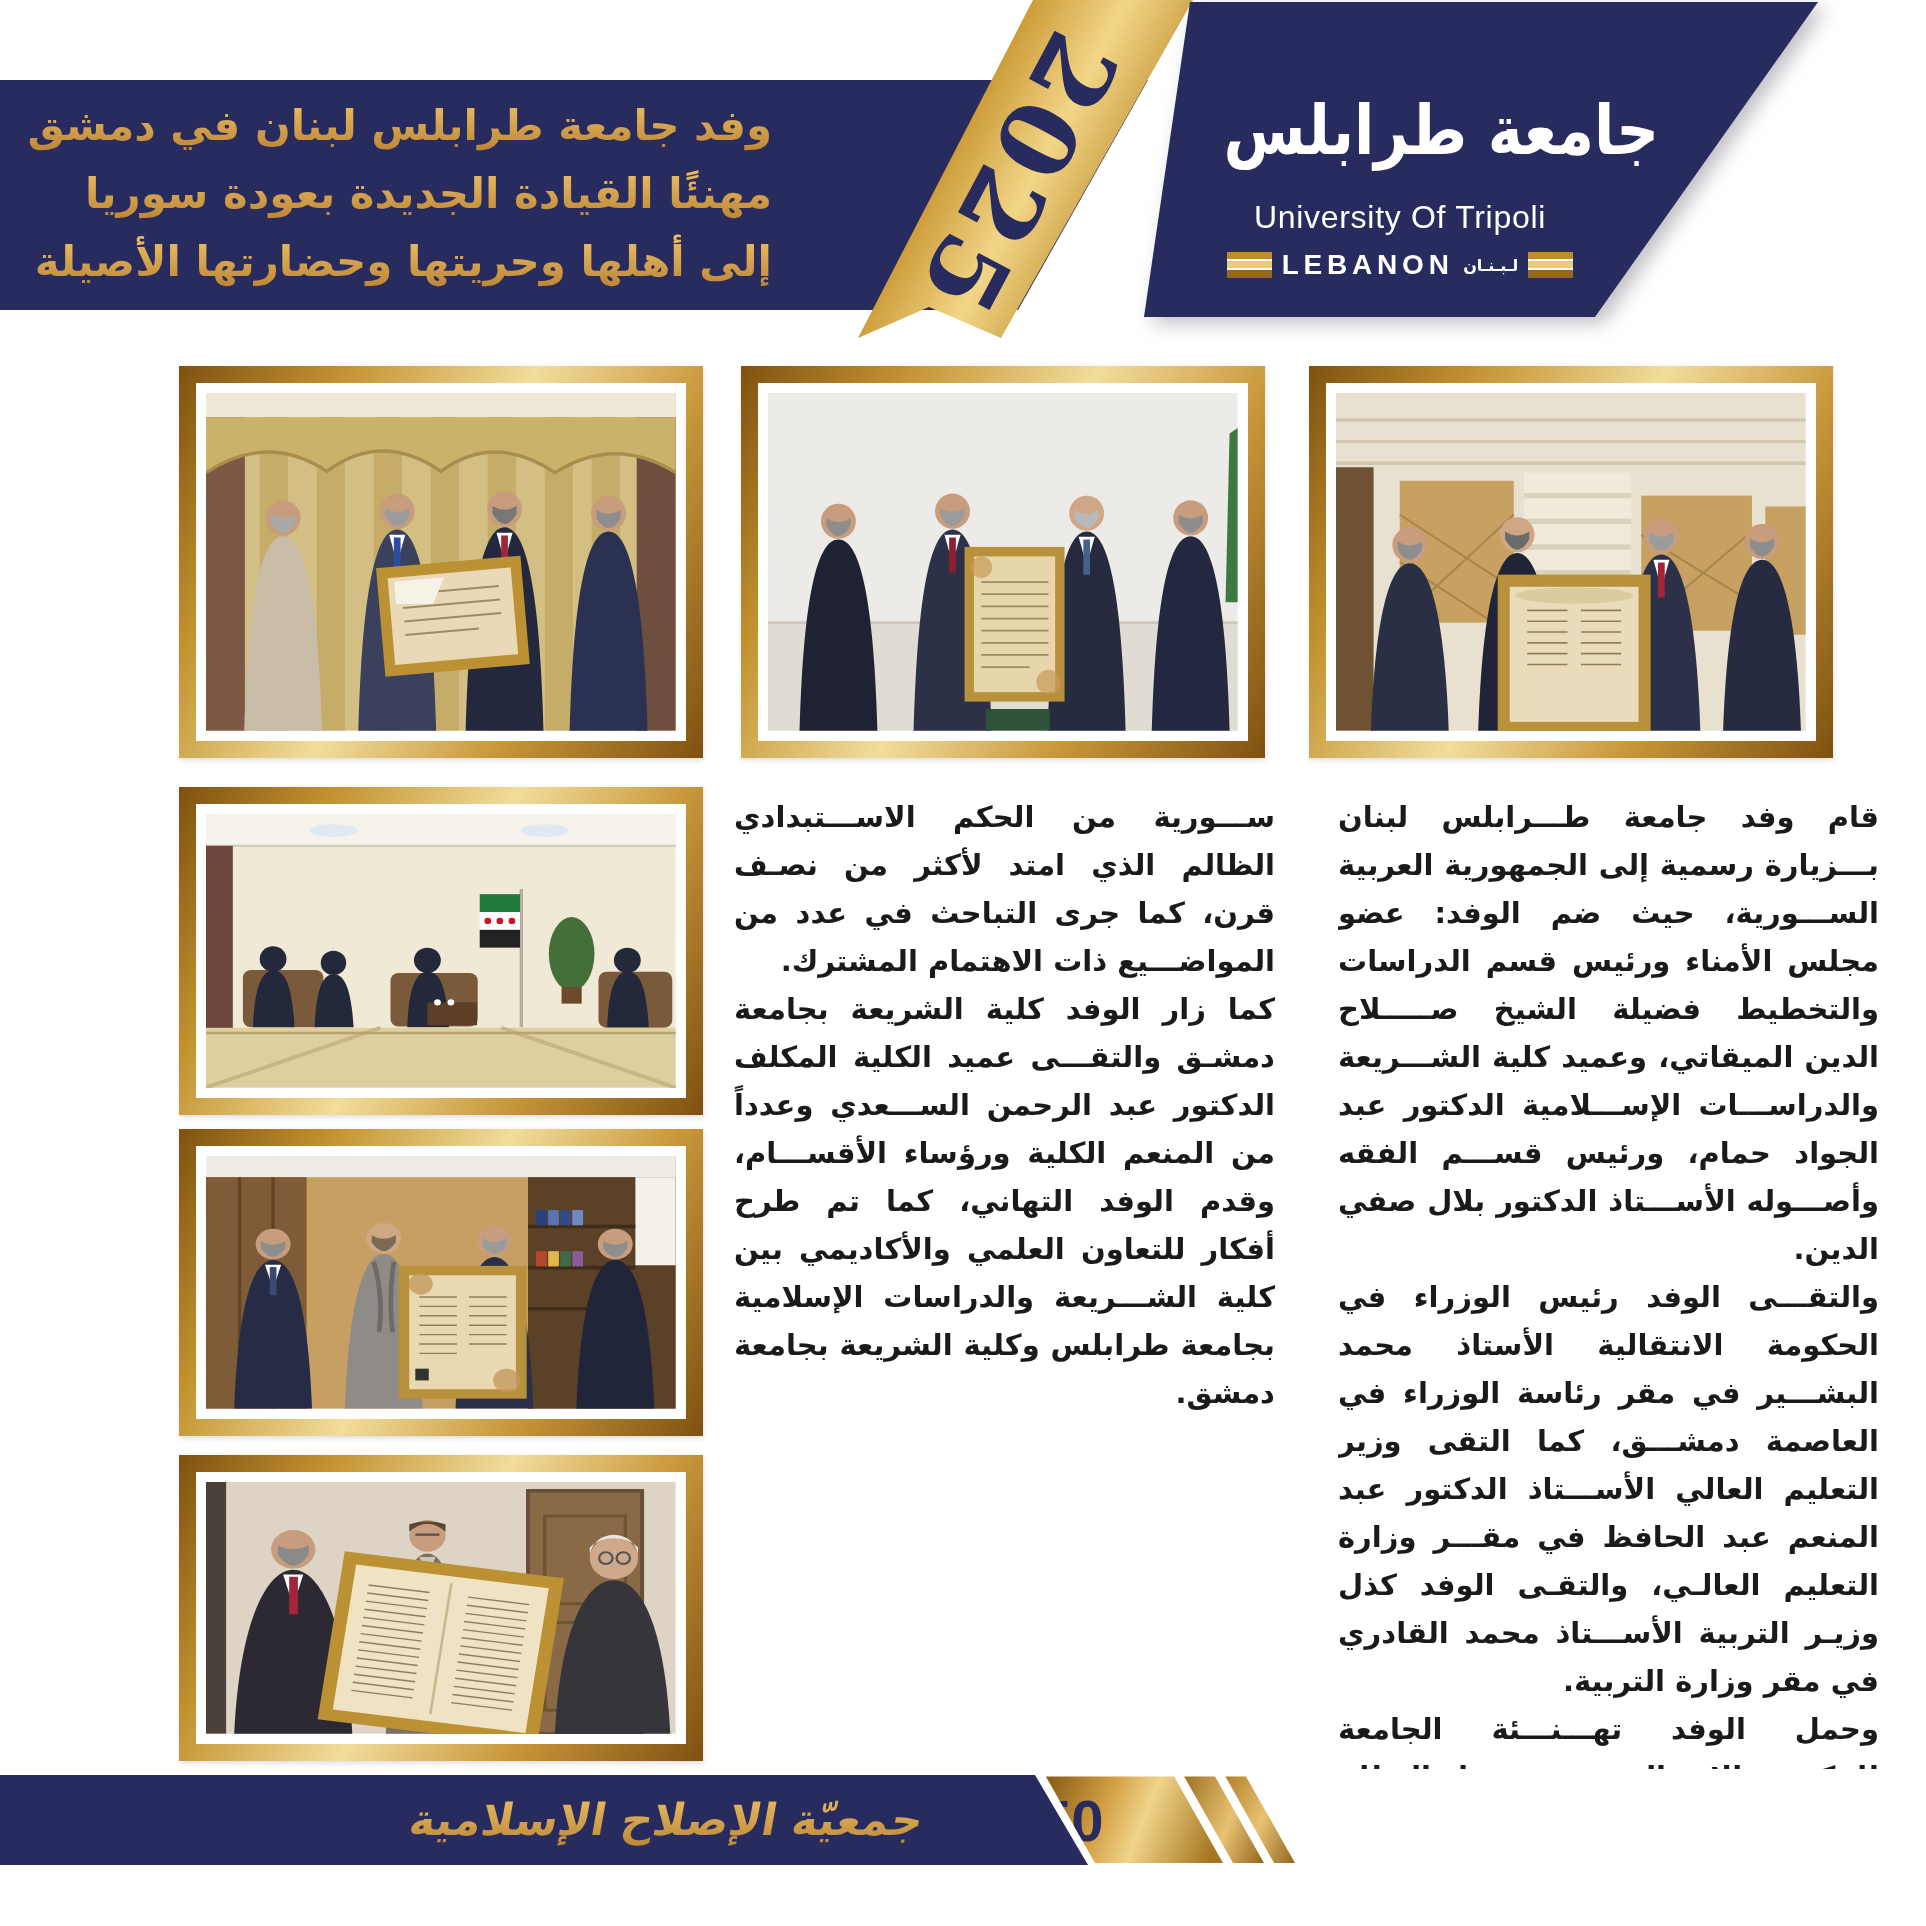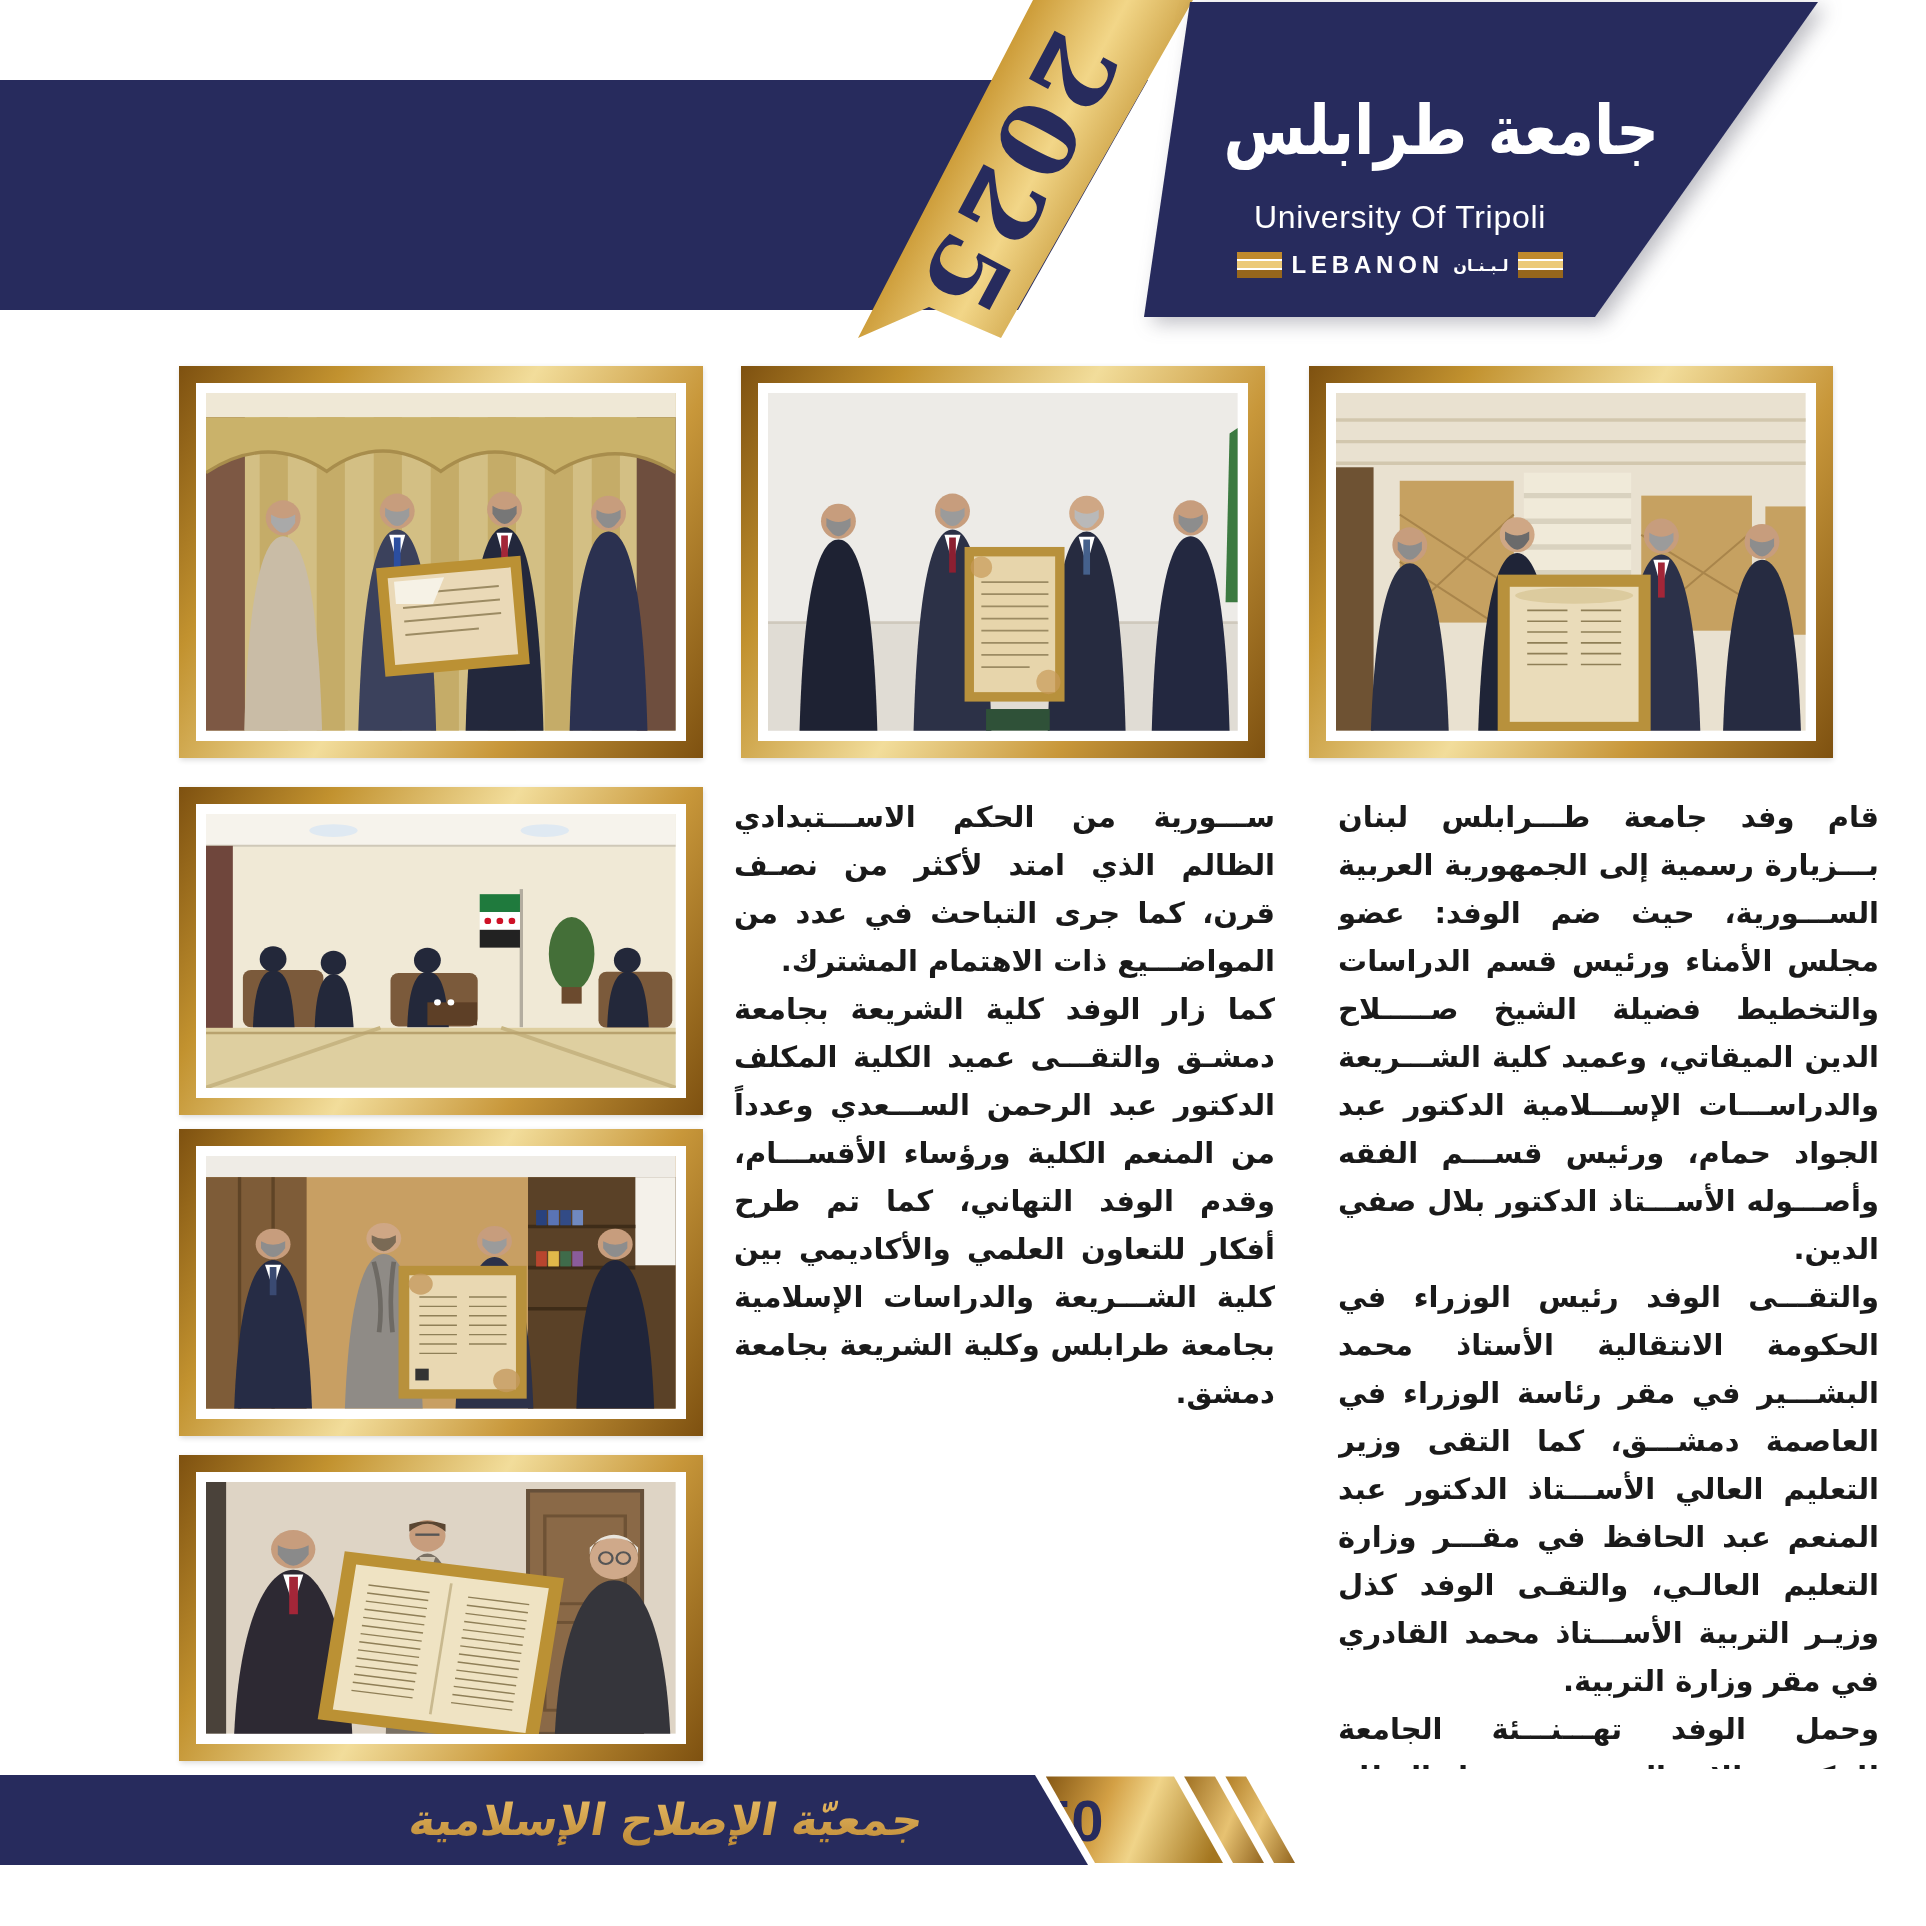--- a/index.html
+++ b/index.html
@@ -72,21 +72,21 @@
   }
   .lebanon-row {
     left: 82px; top: 250px; width: 392px; height: 30px;
     display: flex; align-items: center; justify-content: center; gap: 9.5px;
     color: #ffffff;
   }
   .gold-bar {
     width: 45px; height: 26px; flex: 0 0 auto;
     background: linear-gradient(180deg, #c08a2d 0 26%, #ffffff 26% 34%, #ecca79 34% 62%, #ffffff 62% 70%, #96661c 70% 100%);
   }
-  .lebanon-en { font-family:"Liberation Sans",sans-serif; font-size: 24px; font-weight: 600; letter-spacing: 4.8px; }
+  .lebanon-en { font-family:"Liberation Sans",sans-serif; font-size: 28px; font-weight: 600; letter-spacing: 4.8px; }
   .lebanon-ar { font-size: 16px; font-weight: bold; direction: rtl; }
 
   
   .frame {
     background: linear-gradient(120deg, #7e5110 0%, #c2922f 22%, #f2dd9b 48%, #c8973a 72%, #7e5110 100%);
     padding: 17px;
     box-shadow: 1.4px 2px 5.4px rgba(0,0,0,.15);
   }
   .mat { background: #ffffff; padding: 10.2px; width: 100%; height: 100%; }
   .ph  { width: 100%; height: 100%; position: relative; overflow: hidden; }
@@ -145,20 +145,25 @@
     clip-path: polygon(1.4px 1.4px, 22px 1.4px, 71px 88px, 50px 88px);
   }
 </style>
 </head>
 <body>
 
 <div class="page">
 
   <div class="abs banner-left"></div>
 
+  <div class="abs banner-title">
+    <span class="t-line">وفد جامعة طرابلس لبنان في دمشق</span>
+    <span class="t-line">مهنئًا القيادة الجديدة بعودة سوريا</span>
+    <span class="t-line">إلى أهلها وحريتها وحضارتها الأصيلة</span>
+  </div>
 
   <div class="abs gold-sliver"></div>
 
   <div class="abs ribbon">
     <div class="abs ribbon-year">2025</div>
   </div>
 
   <div class="abs logo-block">
     <div class="shape"></div>
     <div class="abs logo-calligraphy">جامعة طرابلس</div>

